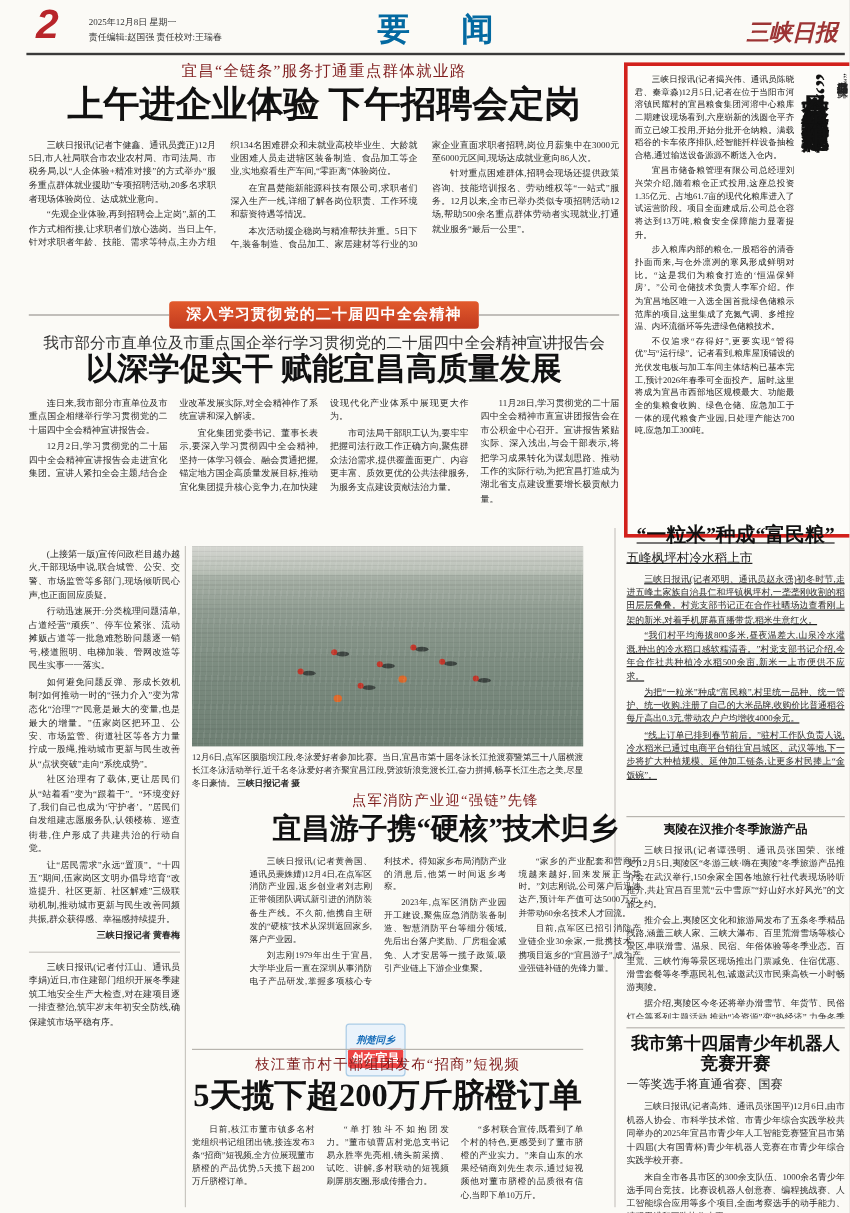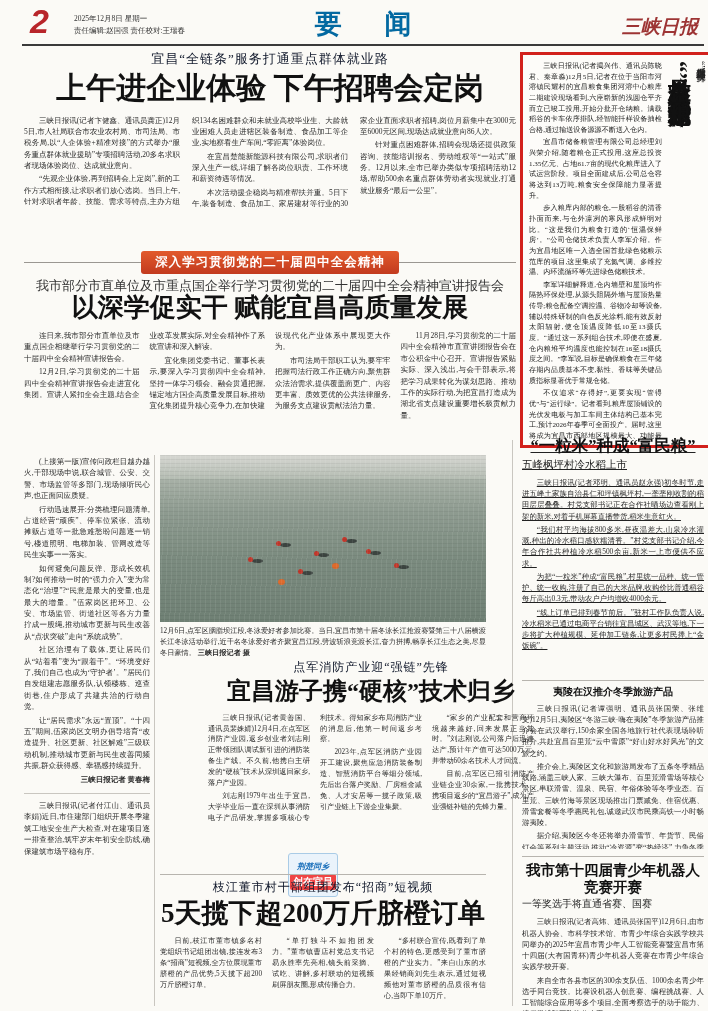--- a/index.html
+++ b/index.html
@@ -7,21 +7,21 @@
         font-family:"Liberation Serif","DejaVu Serif",serif;color:#222;overflow:hidden;}
   
   .hdr{position:absolute;left:22px;top:4px;width:682px;height:40px;border-bottom:2px solid #3a3a3a;}
   .pagenum{position:absolute;left:8px;top:-2px;font-size:34px;font-weight:bold;font-style:italic;color:#b8252a;
            font-family:"Liberation Sans","DejaVu Sans",sans-serif;}
   .hdr-meta{position:absolute;left:52px;top:9px;font-size:7.5px;line-height:1.6;color:#333;}
   .sec-title{position:absolute;left:0;right:0;top:2px;text-align:center;font-size:27px;font-weight:bold;
              letter-spacing:18px;padding-left:18px;color:#0369a1;}
   .masthead{position:absolute;right:6px;top:10px;font-size:19px;font-weight:bold;font-style:italic;color:#9d3434;}
   
-  .kicker{text-align:center;font-size:13px;color:#0f172a;letter-spacing:1px;}
+  .kicker{text-align:center;font-size:13px;color:#7f1d1d;letter-spacing:1px;}
   .headline{text-align:center;font-weight:bold;color:#111;line-height:1.15;}
   .body-text{font-size:7.5px;line-height:1.52;text-align:justify;color:#2b2b2b;overflow:hidden;}
   .body-text p{margin:0 0 2px 0;text-indent:2em;}
   .hline{position:absolute;height:1px;background:#b7b4ae;}
   .vline{position:absolute;width:1px;background:#c9c6c0;}
   
   .top-art{position:absolute;left:24px;top:50px;width:492px;}
   .top-art .headline{font-size:30px;margin-top:3px;}
   .top-art .body-text{margin-top:9px;column-count:3;column-gap:12px;height:138px;}
   
@@ -107,21 +107,20 @@
       <p>本次活动援企稳岗与精准帮扶并重。5日下午,装备制造、食品加工、家居建材等行业的30家企业直面求职者招聘,岗位月薪集中在3000元至6000元区间,现场达成就业意向86人次。</p>
       <p>针对重点困难群体,招聘会现场还提供政策咨询、技能培训报名、劳动维权等“一站式”服务。12月以来,全市已举办类似专项招聘活动12场,帮助500余名重点群体劳动者实现就业,打通就业服务“最后一公里”。</p>
     </div>
   </div>
 
   <div class="redbox">
     <div class="rb-body">
       <p>三峡日报讯(记者揭兴伟、通讯员陈晓君、秦章淼)12月5日,记者在位于当阳市河溶镇民耀村的宜昌粮食集团河溶中心粮库二期建设现场看到,六座崭新的浅圆仓平齐而立已竣工投用,开始分批开仓纳粮。满载稻谷的卡车依序排队,经智能扦样设备抽检合格,通过输送设备源源不断送入仓内。</p>
       <p>宜昌市储备粮管理有限公司总经理刘兴荣介绍,随着粮仓正式投用,这座总投资1.35亿元、占地61.7亩的现代化粮库进入了试运营阶段。项目全面建成后,公司总仓容将达到13万吨,粮食安全保障能力显著提升。</p>
       <p>步入粮库内部的粮仓,一股稻谷的清香扑面而来,与仓外凛冽的寒风形成鲜明对比。“这是我们为粮食打造的‘恒温保鲜房’。”公司仓储技术负责人李军介绍。作为宜昌地区唯一入选全国首批绿色储粮示范库的项目,这里集成了充氮气调、多维控温、内环流循环等先进绿色储粮技术。</p>
-      <p>李军详细解释道,仓内墙壁和屋顶均作隔热环保处理,从源头阻隔外墙与屋顶热量传导;粮仓配备空调控温、谷物冷却等设备,辅以特殊研制的白色反光涂料,能有效反射太阳辐射,使仓顶温度降低10至13摄氏度。“通过这一系列组合技术,即使在盛夏,仓内粮堆平均温度也能控制在16至18摄氏度之间。”李军说,目标是确保粮食在三年储存期内品质基本不变,黏性、香味等关键品质指标显著优于常规仓储。</p>
       <p>不仅追求“存得好”,更要实现“管得优”与“运行绿”。记者看到,粮库屋顶铺设的光伏发电板与加工车间主体结构已基本完工,预计2026年春季可全面投产。届时,这里将成为宜昌市西部地区规模最大、功能最全的集粮食收购、绿色仓储、应急加工于一体的现代粮食产业园,日处理产能达700吨,应急加工300吨。</p>
 
     </div>
     <div class="rb-headline">宜昌首个“绿色储粮”示范库开仓纳粮</div>
     <div class="rb-kicker">力保储存期品质“保鲜”</div>
   </div>
 
   <div class="banner-row">
     <div class="line"></div>
     <div class="ribbon">深入学习贯彻党的二十届四中全会精神</div>

